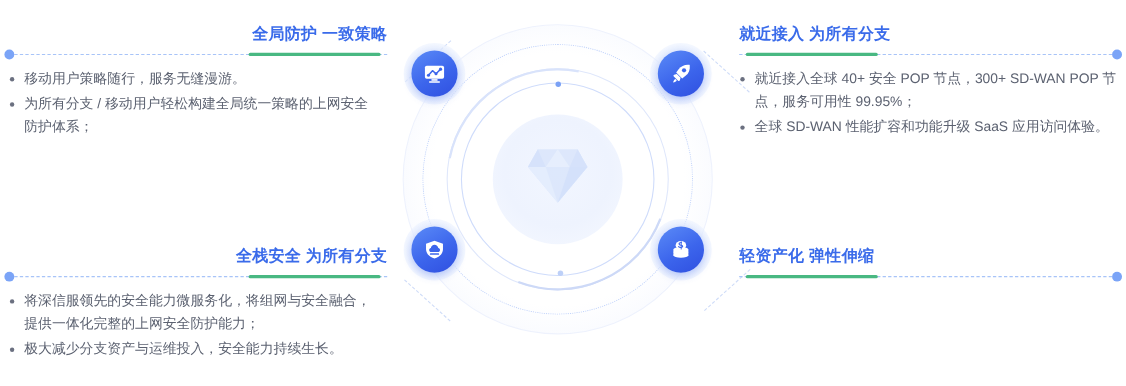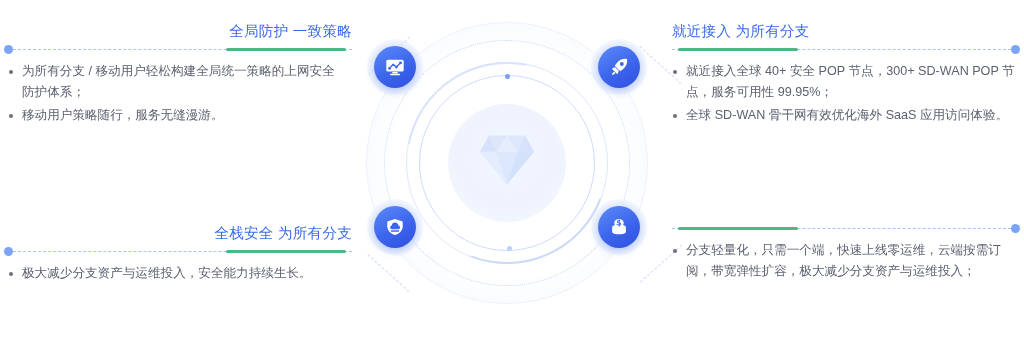--- a/index.html
+++ b/index.html
@@ -135,21 +135,21 @@
     position: absolute;
     width: 344px;
   }
   .panel-tl { left: 8px;   top: 22px;  text-align: right; }
   .panel-tr { left: 672px; top: 22px;  text-align: left; }
   .panel-bl { left: 8px;   top: 224px; text-align: right; }
   .panel-br { left: 672px; top: 224px; text-align: left; }
 
   .panel-title {
     font-size: 14.5px;
-    font-weight: normal;
+    font-weight: bold;
     color: #3a6bea;
     letter-spacing: .3px;
     line-height: 18px;
     white-space: nowrap;
     margin: 0 0 5px 0;
   }
 
   
   .rail {
     position: relative;
@@ -298,52 +298,53 @@
 </div>
 
 <div class="panel panel-tl">
   <div class="panel-title">全局防护 一致策略</div>
   <div class="rail rail-left">
     <div class="dash"></div>
     <div class="accent"></div>
     <div class="end-dot"></div>
   </div>
   <ul class="bullets">
+    <li>移动用户策略随行，服务无缝漫游。</li>
     <li>为所有分支 / 移动用户轻松构建全局统一策略的上网安全防护体系；</li>
-    <li>移动用户策略随行，服务无缝漫游。</li>
   </ul>
 </div>
 
 <div class="panel panel-tr">
   <div class="panel-title">就近接入 为所有分支</div>
   <div class="rail rail-right">
     <div class="dash"></div>
     <div class="accent"></div>
     <div class="end-dot"></div>
   </div>
   <ul class="bullets">
     <li>就近接入全球 40+ 安全 POP 节点，300+ SD-WAN POP 节点，服务可用性 99.95%；</li>
-    <li>全球 SD-WAN 骨干网有效优化海外 SaaS 应用访问体验。</li>
+    <li>全球 SD-WAN 性能扩容和功能升级 SaaS 应用访问体验。</li>
   </ul>
 </div>
 
 <div class="panel panel-bl">
   <div class="panel-title">全栈安全 为所有分支</div>
   <div class="rail rail-left">
     <div class="dash"></div>
     <div class="accent"></div>
     <div class="end-dot"></div>
   </div>
   <ul class="bullets">
+    <li>将深信服领先的安全能力微服务化，将组网与安全融合，提供一体化完整的上网安全防护能力；</li>
     <li>极大减少分支资产与运维投入，安全能力持续生长。</li>
   </ul>
 </div>
 
 <div class="panel panel-br">
+  <div class="panel-title">轻资产化 弹性伸缩</div>
   <div class="rail rail-right">
     <div class="dash"></div>
     <div class="accent"></div>
     <div class="end-dot"></div>
   </div>
   <ul class="bullets">
-    <li>分支轻量化，只需一个端，快速上线零运维，云端按需订阅，带宽弹性扩容，极大减少分支资产与运维投入；</li>
   </ul>
 </div>
 
 </body></html>

